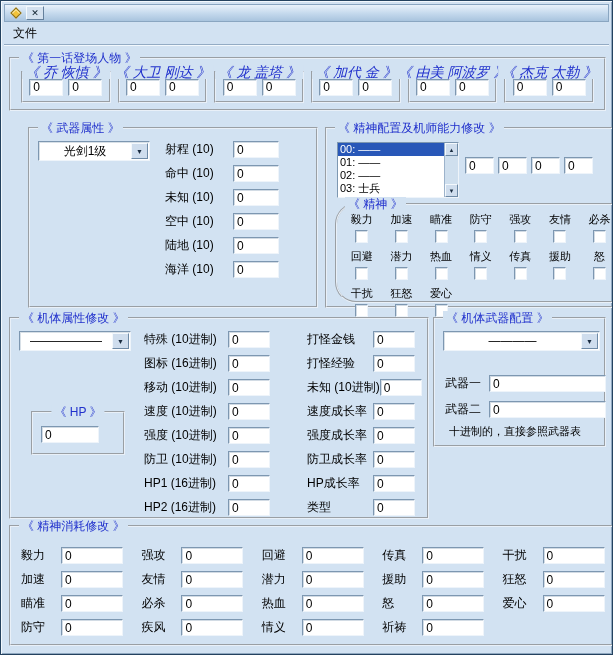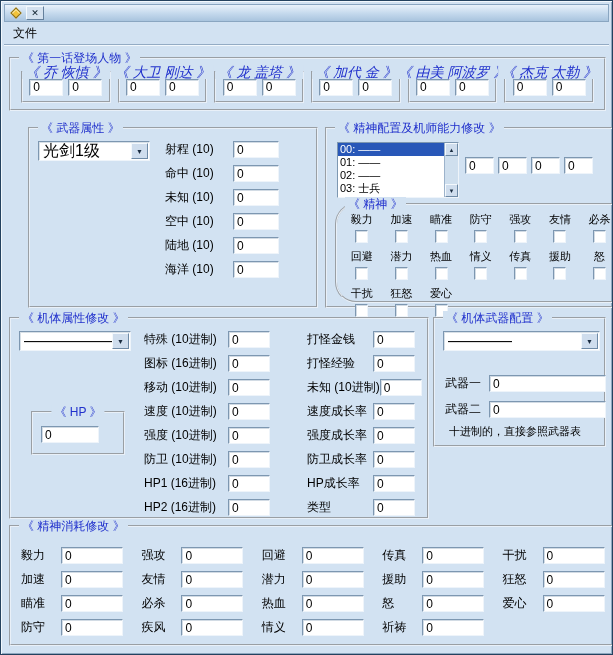--- a/index.html
+++ b/index.html
@@ -27,21 +27,21 @@
                font-size:12px;line-height:14px;white-space:nowrap;}
   
   .tbox{height:17px;background:#fff;border:1px solid;border-color:#7d97b1 #eef4fa #eef4fa #7d97b1;
         box-shadow:inset 1px 1px 0 rgba(125,151,177,.35);font:12px "Liberation Sans","DejaVu Sans",sans-serif;
         padding:0 3px;color:#000;}
   .w29{width:29px}.w34{width:34px}.w42{width:42px}.w46{width:46px}.w58{width:58px}.w62{width:62px}.w117{width:117px}
   
   .combo{position:absolute;height:20px;background:#fff;border:1px solid;
          border-color:#7d97b1 #eef4fa #eef4fa #7d97b1;box-shadow:inset 1px 1px 0 rgba(125,151,177,.3);
          display:flex;align-items:center;}
-  .combo-text{flex:1;padding:0 4px;font-size:16px;white-space:nowrap;overflow:hidden;}
+  .combo-text{flex:1;padding:0 4px;font-size:12px;white-space:nowrap;overflow:hidden;text-align:center;}
   .combo-btn{width:17px;height:16px;margin-right:1px;background:#cfdded;border:1px solid;
              border-color:#f4f9fd #6e8aa6 #6e8aa6 #f4f9fd;display:flex;align-items:center;justify-content:center;}
   .arrow-glyph{font-size:7px;line-height:1;color:#1a2c40;}
   
   .field-col{position:absolute;}
   .field-row{display:flex;align-items:center;height:17px;margin-bottom:7px;}
   .flabel{flex:1;font-size:12px;white-space:nowrap;}
   
   .g-characters{left:8px;top:56px;width:597px;height:54px;}
   .g-weapon{left:8px;top:126px;width:290px;height:181px;margin-left:19px;}

